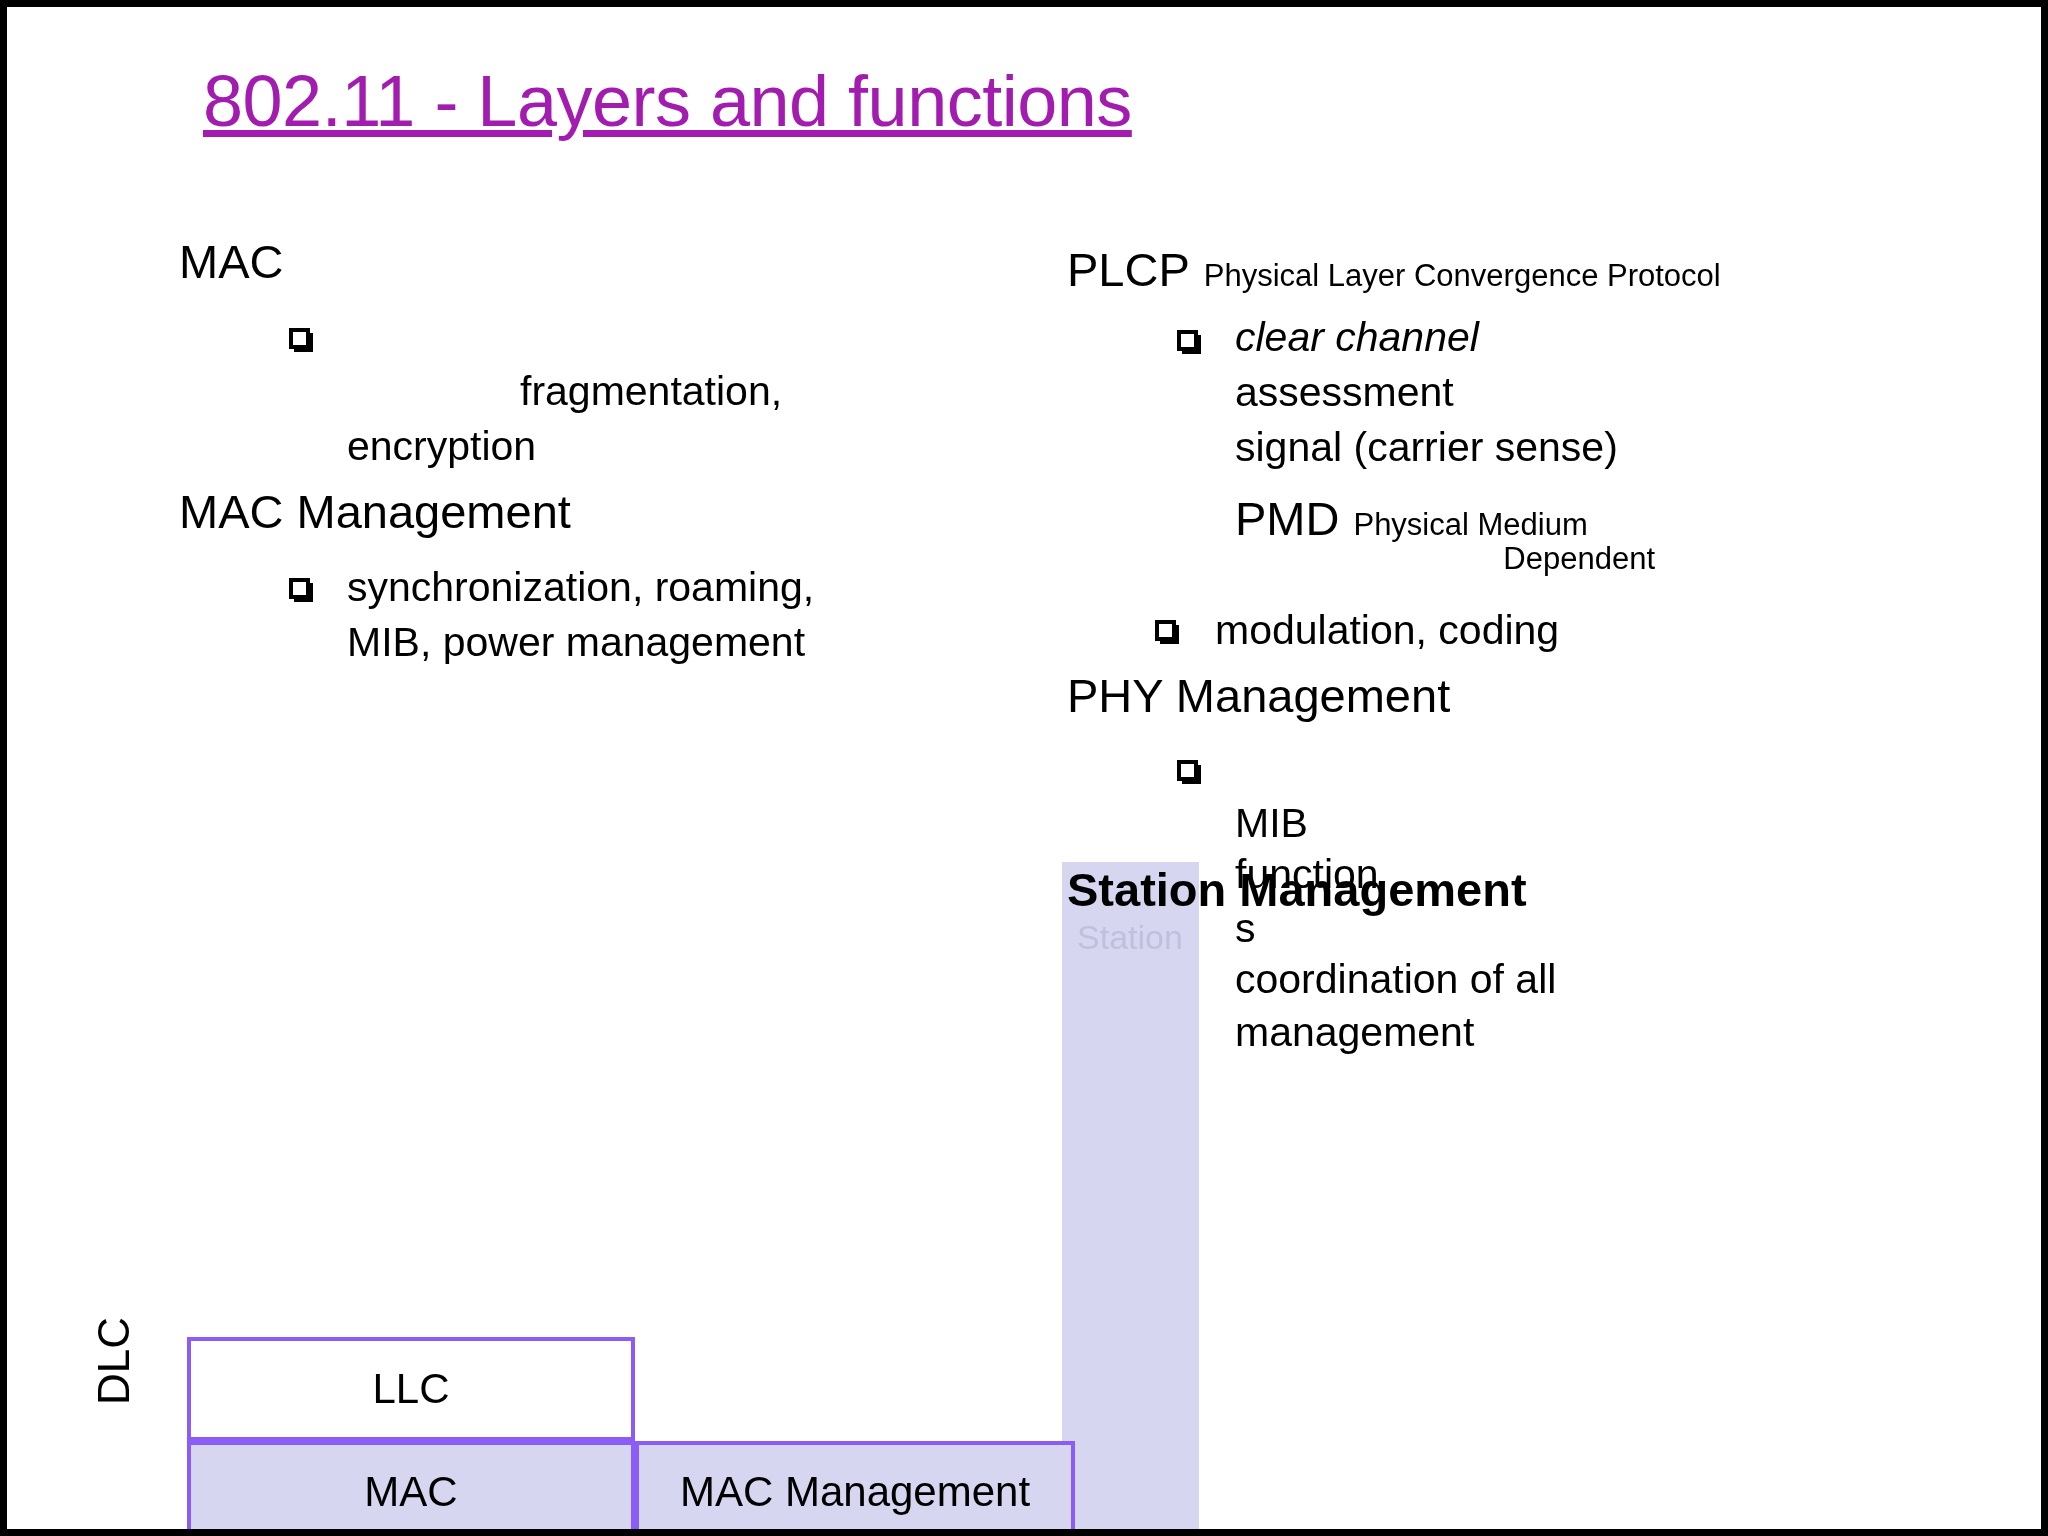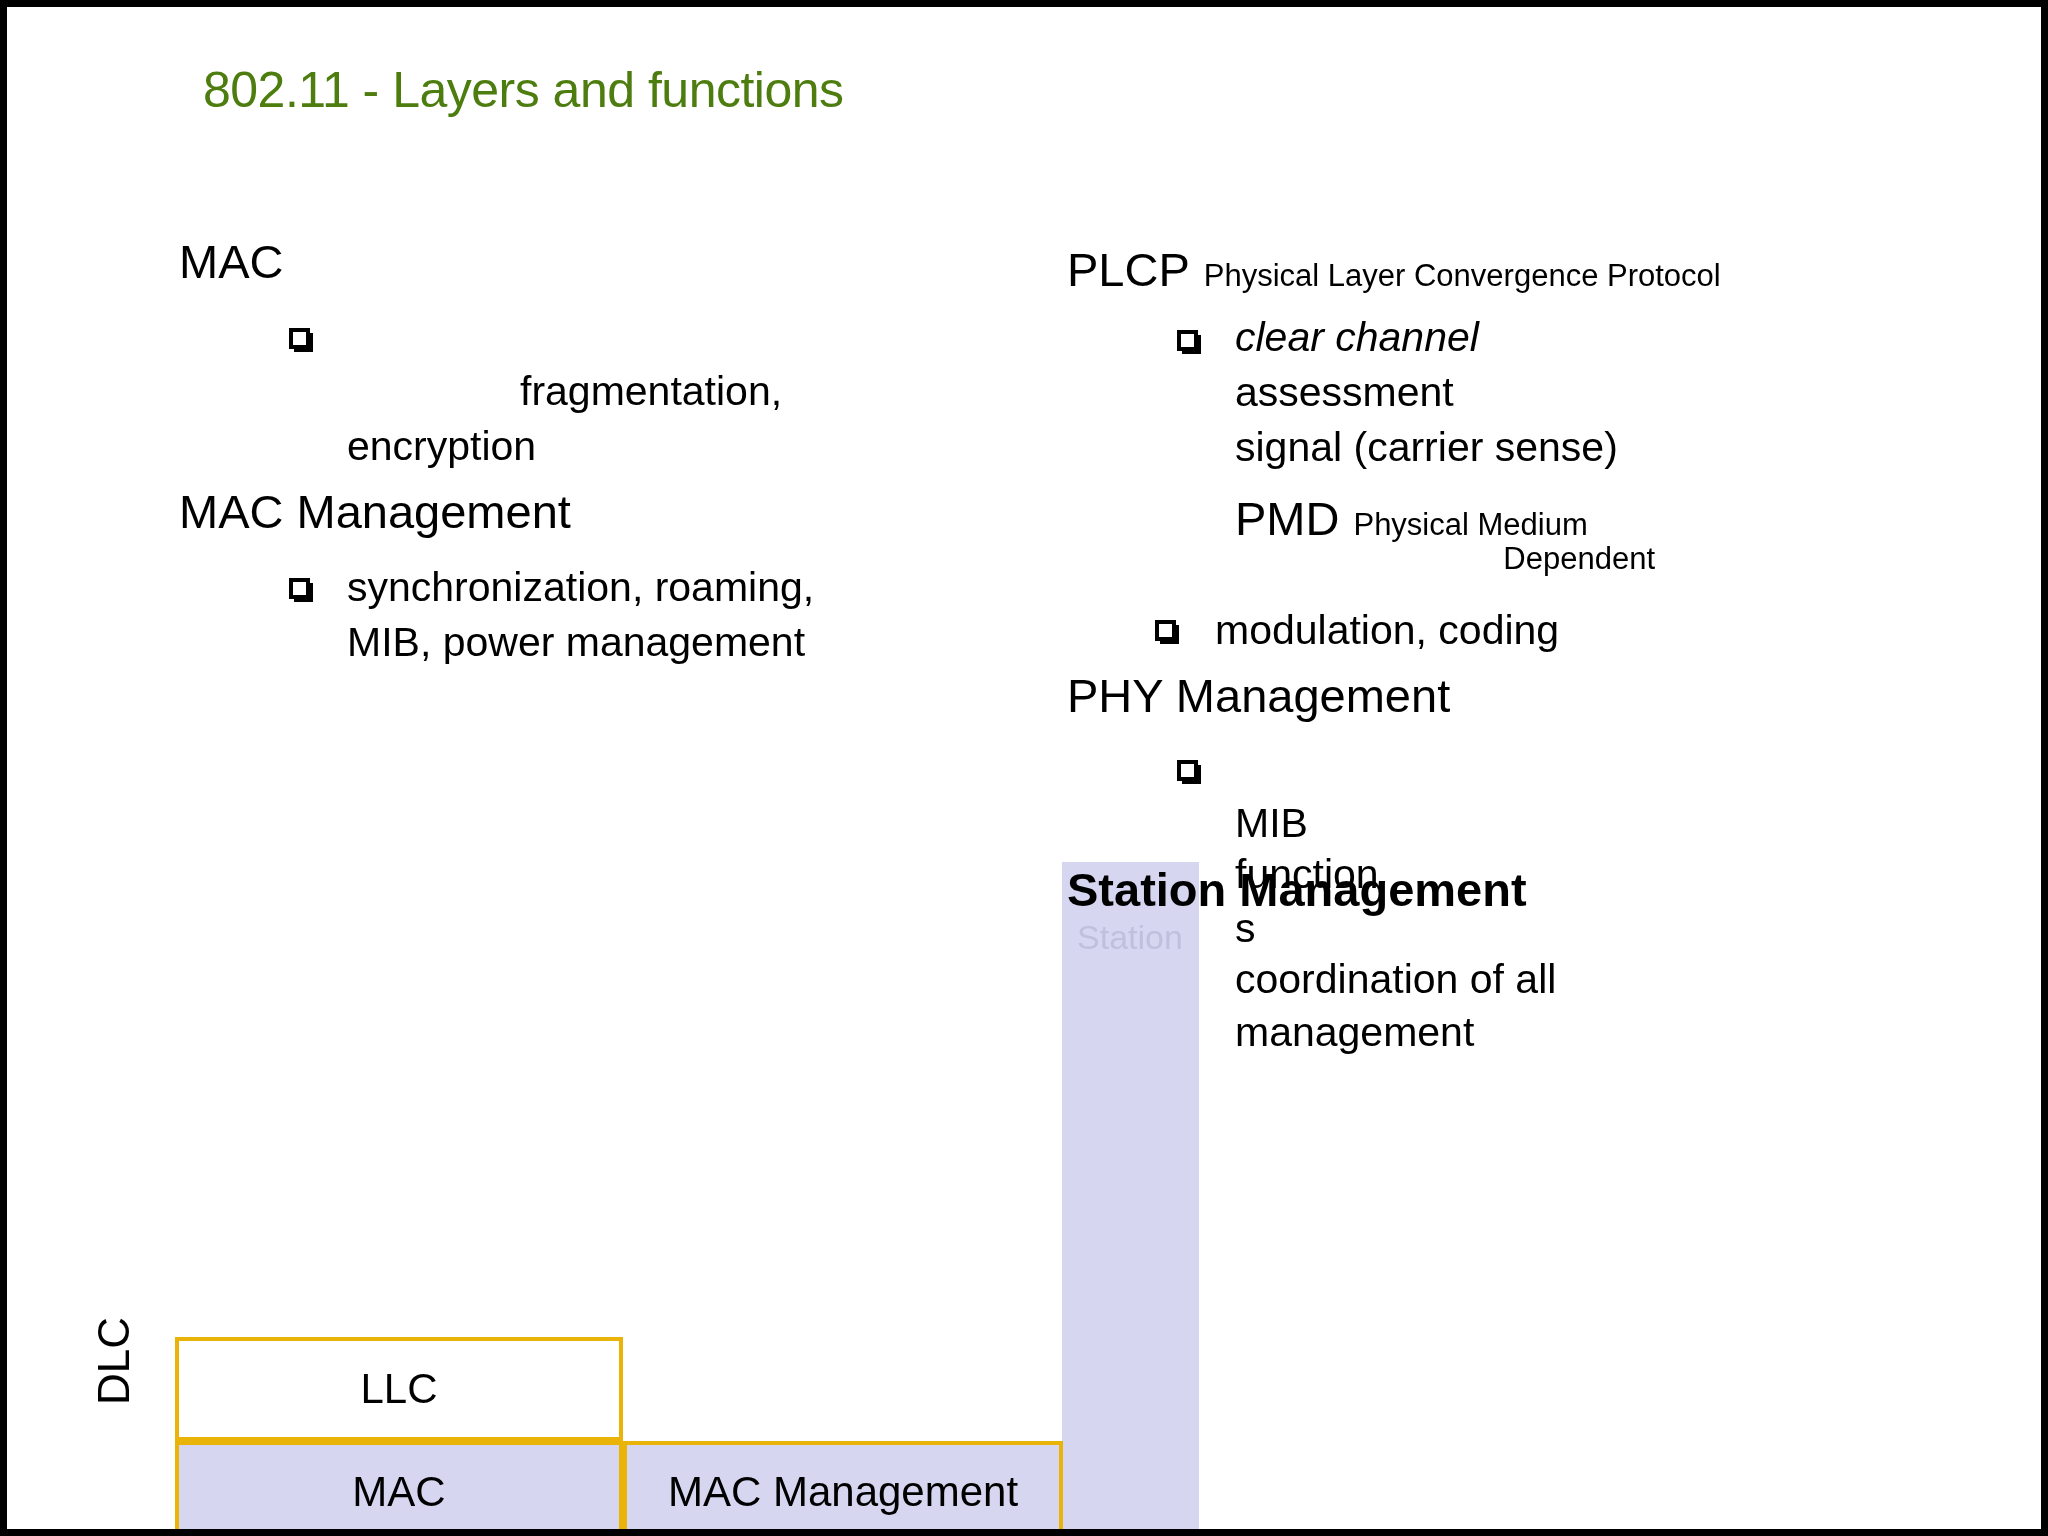--- a/index.html
+++ b/index.html
@@ -18,25 +18,26 @@
     border: 7px solid #000000;
     box-sizing: border-box;
     overflow: hidden;
   }
 
   
   .slide-title {
     position: absolute;
     left: 196px;
     top: 58px;
-    font-size: 50px;
+    font-size: 72px;
     line-height: 1.0;
-    color: #4d7c0f;
+    color: #a21caf;
     white-space: nowrap;
     letter-spacing: -0.5px;
+    text-decoration: underline;
   }
 
   
   .heading {
     position: absolute;
     font-size: 47px;
     line-height: 1.05;
     color: #000000;
     white-space: nowrap;
   }
@@ -101,27 +102,28 @@
     left: 82px;
     top: 1398px;
     font-size: 44px;
     color: #000;
     transform: rotate(-90deg);
     transform-origin: left top;
     white-space: nowrap;
   }
   .layer-box {
     position: absolute;
-    border: 4px solid #eab308;
+    border: 4px solid #8b5cf6;
     box-sizing: border-box;
     display: flex;
     align-items: center;
     justify-content: center;
     font-size: 42px;
     color: #000000;
+    margin-left: 12px;
   }
   .box-llc {
     left: 168px;
     top: 1330px;
     width: 448px;
     height: 104px;
     background: #ffffff;
   }
   .box-mac {
     left: 168px;

